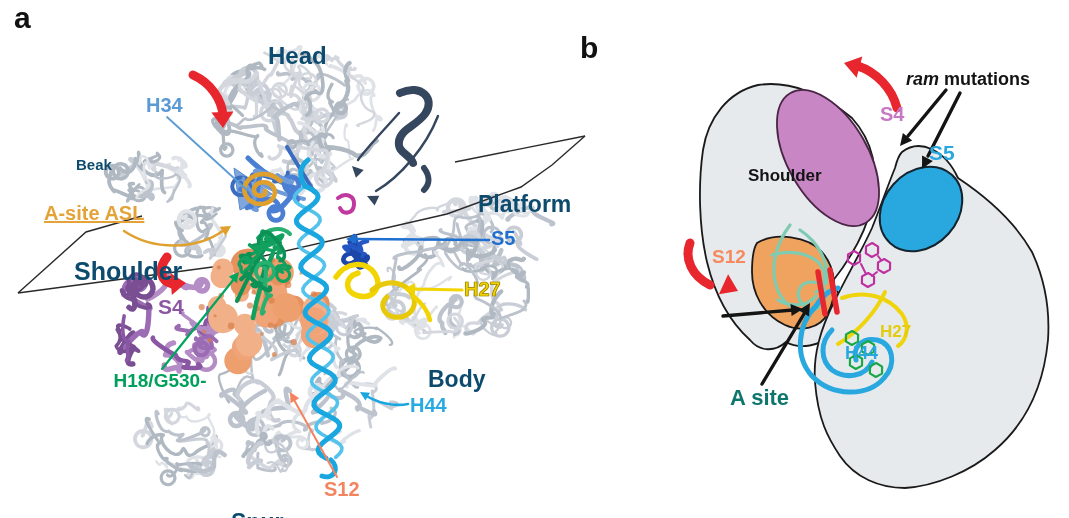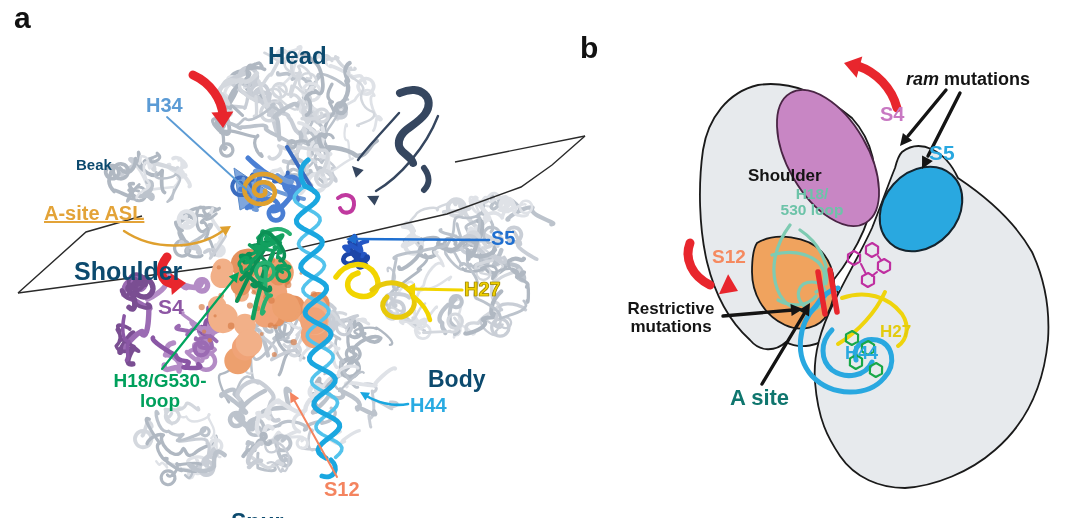--- a/index.html
+++ b/index.html
@@ -430,44 +430,36 @@
         <polygon points="803,309 791.6,316.0 790.5,304.1" fill="#141414"></polygon>
         <path d="M762,384 L804,314" fill="none" stroke="#141414" stroke-width="3.4" stroke-linecap="round" stroke-linejoin="round"></path>
         <polygon points="810,303 809.0,316.4 798.7,310.2" fill="#141414"></polygon>
       </g>
   </svg>
 
   <div class="lbl panel-letter" style="left:14px;top:2px;">a</div>
   <div class="lbl gray" style="left:268px;top:14px;font-size:24px;">Head</div>
   <div class="lbl" style="left:138px;top:95px;font-size:20px;color:#5b9bd5;margin-left:8px;">H34</div>
   <div class="lbl gray" style="left:76px;top:128px;font-size:15px;">Beak</div>
+  <div class="lbl gray" style="left:478px;top:163px;font-size:23px;">Platform</div>
   <div class="lbl" style="left:44px;top:203px;font-size:20px;color:#e3a338;text-decoration:underline;">A-site ASL</div>
   <div class="lbl gray" style="left:74px;top:229px;font-size:25px;">Shoulder</div>
   <div class="lbl" style="left:158px;top:296px;font-size:21px;color:#8d56a4;">S4</div>
   <div class="lbl" style="left:491px;top:228px;font-size:20px;color:#1f6fd0;">S5</div>
   <div class="lbl out-yel" style="left:464px;top:279px;font-size:20px;color:#f0d000;">H27</div>
   <div class="lbl gray" style="left:428px;top:338px;font-size:23px;">Body</div>
   <div class="lbl ctr" style="left:90px;top:371px;width:140px;font-size:19px;color:#00a05c;">
     <div>H18/G530-</div>
-    <div>loop</div>
   </div>
   <div class="lbl" style="left:410px;top:395px;font-size:20px;color:#29abe2;">H44</div>
   <div class="lbl gray" style="left:231px;top:481px;font-size:23px;">Spur</div>
   <div class="lbl" style="left:324px;top:479px;font-size:20px;color:#f4845f;">S12</div>
 
   <div class="lbl panel-letter" style="left:580px;top:32px;">b</div>
   <div class="lbl" style="left:906px;top:70px;font-size:18px;color:#141414;"><i class="ram">ram</i><span class="ramrest">mutations</span></div>
   <div class="lbl" style="left:880px;top:104px;font-size:20px;color:#c878c2;">S4</div>
   <div class="lbl" style="left:929px;top:142px;font-size:21px;color:#29a8e0;">S5</div>
   <div class="lbl" style="left:748px;top:167px;font-size:17px;color:#141414;">Shoulder</div>
-  <div class="lbl ctr" style="left:762px;top:186px;width:100px;font-size:15.5px;color:#6cc3a8;">
-    <div>H18/</div>
-    <div>530 loop</div>
-  </div>
   <div class="lbl" style="left:712px;top:247px;font-size:19px;color:#f58a60;">S12</div>
-  <div class="lbl ctr" style="left:611px;top:300px;width:120px;font-size:17px;color:#141414;">
-    <div>Restrictive</div>
-    <div>mutations</div>
-  </div>
   <div class="lbl" style="left:730px;top:386px;font-size:22px;color:#0f766e;">A site</div>
   <div class="lbl" style="left:880px;top:323px;font-size:17px;color:#e3cb0e;">H27</div>
   <div class="lbl" style="left:845px;top:344px;font-size:18px;color:#29a8e0;">H44</div>
 </div>
 
 </body></html>

